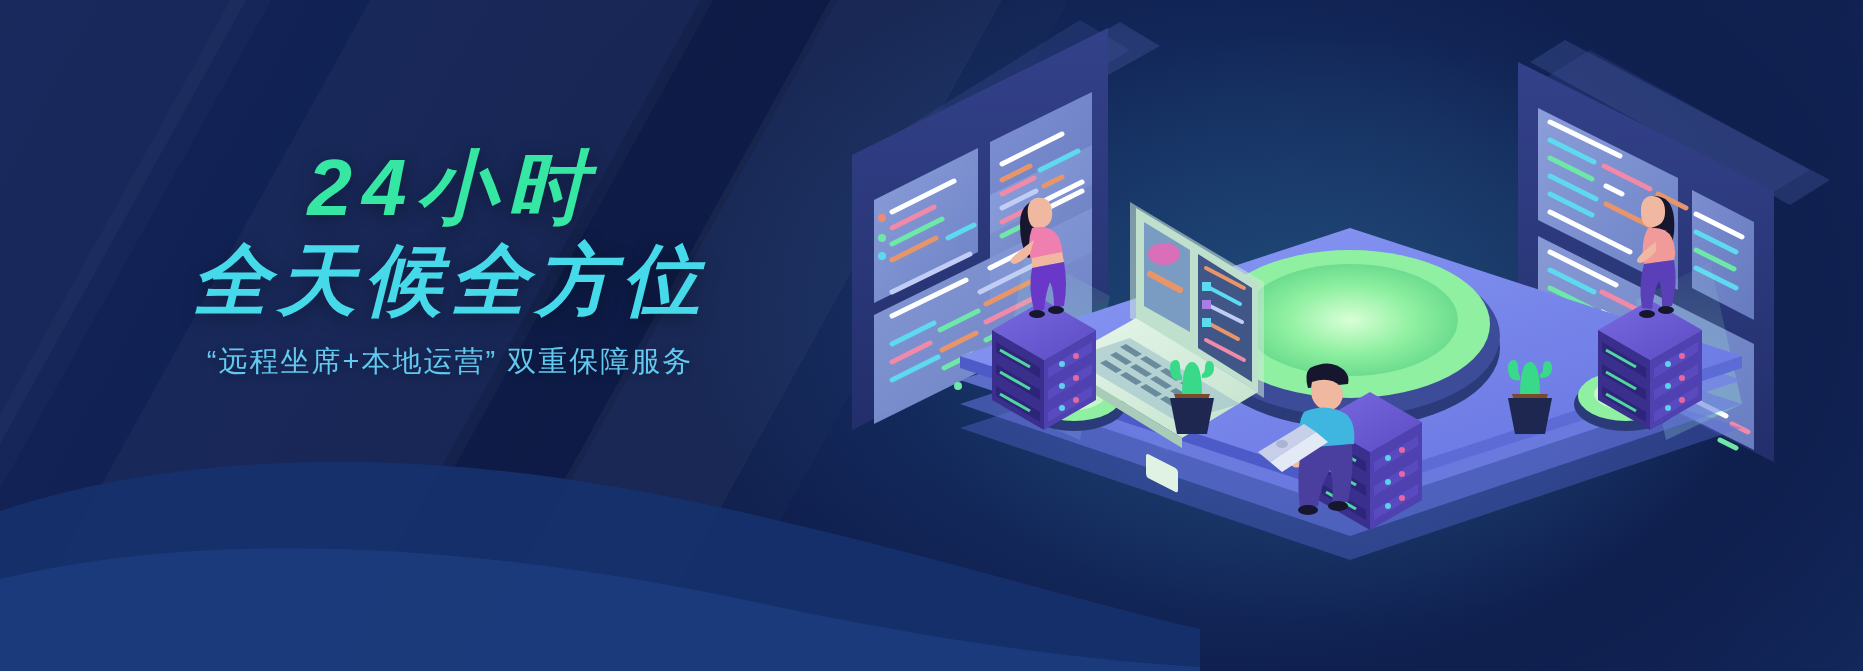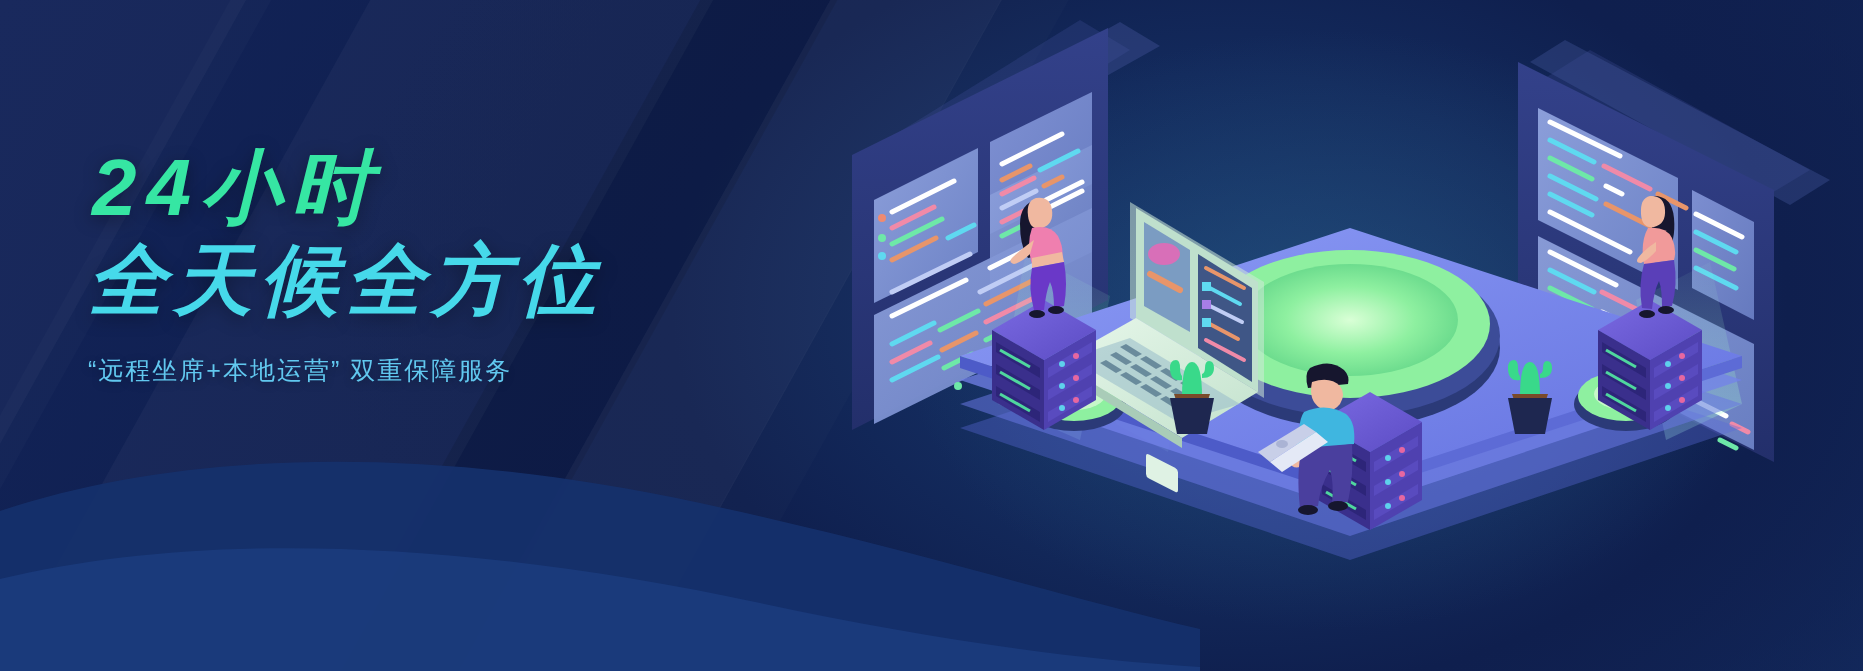--- a/index.html
+++ b/index.html
@@ -13,35 +13,35 @@
       radial-gradient(ellipse 900px 620px at 66% 46%, #16376b 0%, #132a5c 38%, #0f1f4e 62%, rgba(13,24,66,0) 100%),
       linear-gradient(118deg,#122358 0%,#102050 28%,#0e1c47 52%,#101f4d 72%,#132a5e 100%);
   }
 
   
   .stripes{position:absolute;inset:0;overflow:hidden;pointer-events:none;}
   .stripe{position:absolute;top:-180px;height:1100px;transform:rotate(29deg);transform-origin:top left;}
   .wave{position:absolute;left:0;bottom:0;width:1200px;pointer-events:none;}
 
   
-  .copy{position:absolute;left:88px;top:150px;width:740px;}
+  .copy{position:absolute;left:80px;top:150px;width:740px;text-align:center;}
   .head-line{
     font-weight:900;
     font-size:78px;
     line-height:0.96;
     letter-spacing:6px;
     font-style:italic;
     white-space:nowrap;
     text-shadow:0 4px 18px rgba(0,0,0,0.35);
   }
   .head-line.l1{color:#36e6a3;margin-left:4px;font-size:80px;letter-spacing:10px;}
   .head-line.l2{color:#46d9ea;margin-top:16px;letter-spacing:8px;}
   .sub{
-    margin-top:36px;
-    font-size:25px;
+    margin-top:24px;
+    font-size:29px;
     letter-spacing:2px;
     color:#61c8ef;
     white-space:nowrap;
     text-shadow:0 2px 10px rgba(0,0,0,.3);
   }
 
   
   .art{position:absolute;left:830px;top:0;width:1033px;height:671px;}
   .art svg{display:block;width:100%;height:100%;}
 </style>

